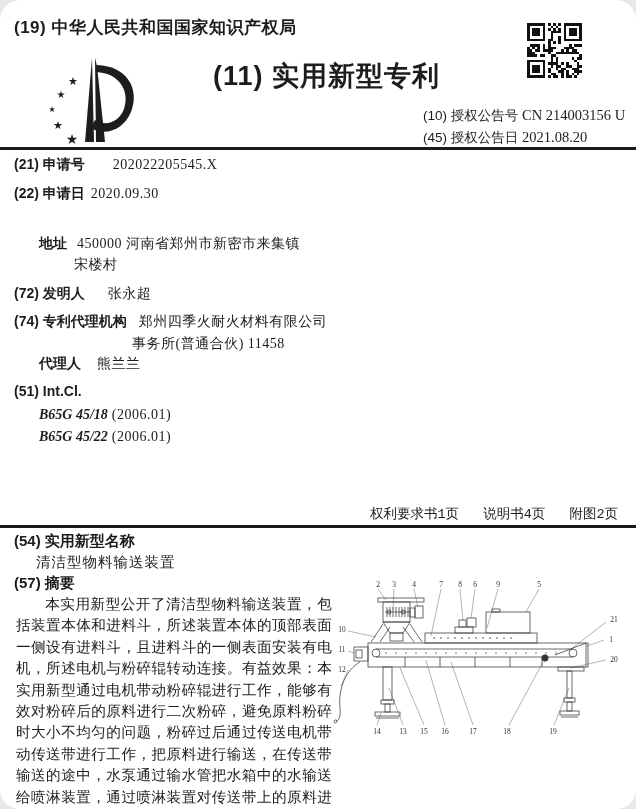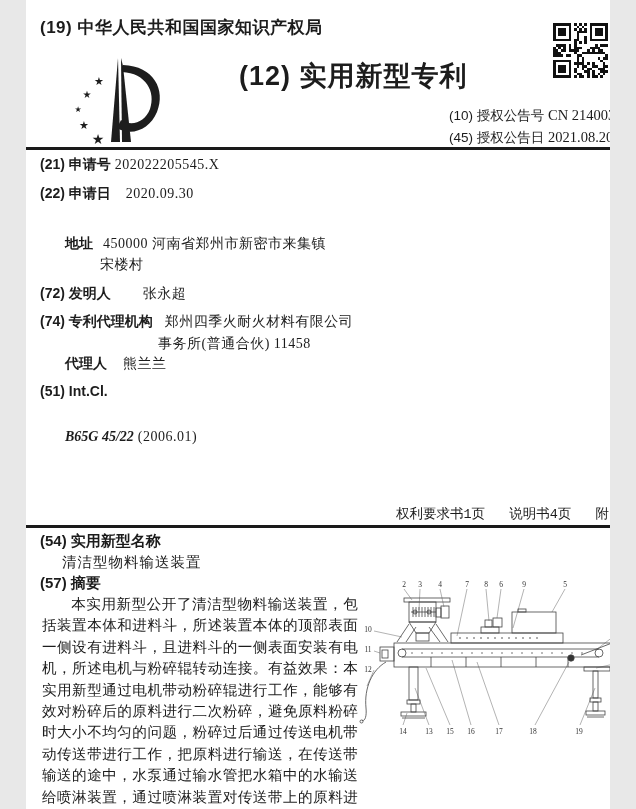--- a/index.html
+++ b/index.html
@@ -1,19 +1,20 @@
 <!DOCTYPE html>
 <html><head>
 <meta charset="utf-8">
 <style>
   html,body{margin:0;padding:0;background:#e8e8e8;}
   .page{
-    position:relative;width:584px;height:809px;margin:0 auto;
+    position:relative;width:636px;height:809px;margin:0 auto;
     background:#ffffff;color:#1c1c1c;overflow:hidden;
     font-family:"Liberation Sans",sans-serif;
+    border-radius:20px;
   }
   .abs{position:absolute;}
   .office-line{left:14px;top:16px;font-size:17px;font-weight:bold;letter-spacing:.5px;}
   .doc-title{left:213px;top:58px;font-size:27px;font-weight:bold;letter-spacing:1px;}
   .pub-line{left:423px;font-size:13.5px;white-space:nowrap;}
   .pub-line .lbl{font-weight:normal;}
   .pub-line .val{font-family:"Liberation Serif",serif;font-size:14.5px;}
   .rule{left:0;width:636px;height:3px;background:#1a1a1a;}
   .field{font-size:14px;white-space:nowrap;}
   .field .lbl{font-weight:bold;}
@@ -54,21 +55,21 @@
         <path d="M57,9 C88,10 100,34 91,56 C84,73 66,81 51,72 L55,64 C66,71 79,66 84,53 C90,36 80,17 56,16 Z"></path>
         <text x="33" y="29" font-size="11" text-anchor="middle">★</text>
         <text x="21" y="42" font-size="10" text-anchor="middle">★</text>
         <text x="12" y="56" font-size="8" text-anchor="middle">★</text>
         <text x="18" y="73" font-size="11" text-anchor="middle">★</text>
         <text x="32" y="88" font-size="14" text-anchor="middle">★</text>
       </g>
     </svg>
   </div>
 
-  <div class="abs doc-title">(12) 实用新型专利</div>
+  <div class="abs doc-title">(11) 实用新型专利</div>
 
   <div class="abs qr">
     <svg viewBox="0 0 21 21" shape-rendering="crispEdges">
         <g fill="#111">
           <rect x="8" y="0" width="1" height="1"></rect>
           <rect x="10" y="0" width="1" height="1"></rect>
           <rect x="12" y="0" width="1" height="1"></rect>
           <rect x="9" y="1" width="1" height="1"></rect>
           <rect x="11" y="1" width="1" height="1"></rect>
           <rect x="8" y="2" width="1" height="1"></rect>
@@ -207,55 +208,59 @@
   </div>
   <div class="abs pub-line" style="top:129px">
     <span class="lbl">(45) 授权公告日</span>
     <span class="val">2021.08.20</span>
   </div>
 
   <div class="abs rule" style="top:147px"></div>
 
   <div class="abs field" style="left:14px;top:156px">
     <span class="lbl">(21) 申请号</span>
-    <span class="val" style="margin-left:0">202022205545.X</span>
+    <span class="val" style="margin-left:24px">202022205545.X</span>
   </div>
 
   <div class="abs field" style="left:14px;top:185px">
     <span class="lbl">(22) 申请日</span>
-    <span class="val" style="margin-left:11px">2020.09.30</span>
+    <span class="val" style="margin-left:2px">2020.09.30</span>
   </div>
 
   <div class="abs field" style="left:39px;top:235px">
     <span class="lbl">地址</span>
     <span class="val" style="margin-left:6px">450000 河南省郑州市新密市来集镇</span>
   </div>
   <div class="abs field" style="left:74px;top:256px">
     <span class="val">宋楼村</span>
   </div>
 
   <div class="abs field" style="left:14px;top:285px">
     <span class="lbl">(72) 发明人</span>
-    <span class="val" style="margin-left:28px">张永超</span>
+    <span class="val" style="margin-left:19px">张永超</span>
   </div>
 
   <div class="abs field" style="left:14px;top:313px">
     <span class="lbl">(74) 专利代理机构</span>
     <span class="val" style="margin-left:8px">郑州四季火耐火材料有限公司</span>
   </div>
   <div class="abs field" style="left:132px;top:335px">
     <span class="val">事务所(普通合伙) 11458</span>
   </div>
   <div class="abs field" style="left:39px;top:355px">
     <span class="lbl">代理人</span>
     <span class="val" style="margin-left:12px">熊兰兰</span>
   </div>
 
   <div class="abs field" style="left:14px;top:383px">
     <span class="lbl">(51) Int.Cl.</span>
+  </div>
+  <div class="abs field" style="left:39px;top:406px">
+    <span class="intcl-code">B65G 45/18</span>
+    <span class="val">(2006.01)</span>
   </div>
   <div class="abs field" style="left:39px;top:428px">
     <span class="intcl-code">B65G 45/22</span>
     <span class="val">(2006.01)</span>
   </div>
 
   <div class="abs pages-line">
     <span>权利要求书1页</span>
     <span>说明书4页</span>
     <span>附图2页</span>

